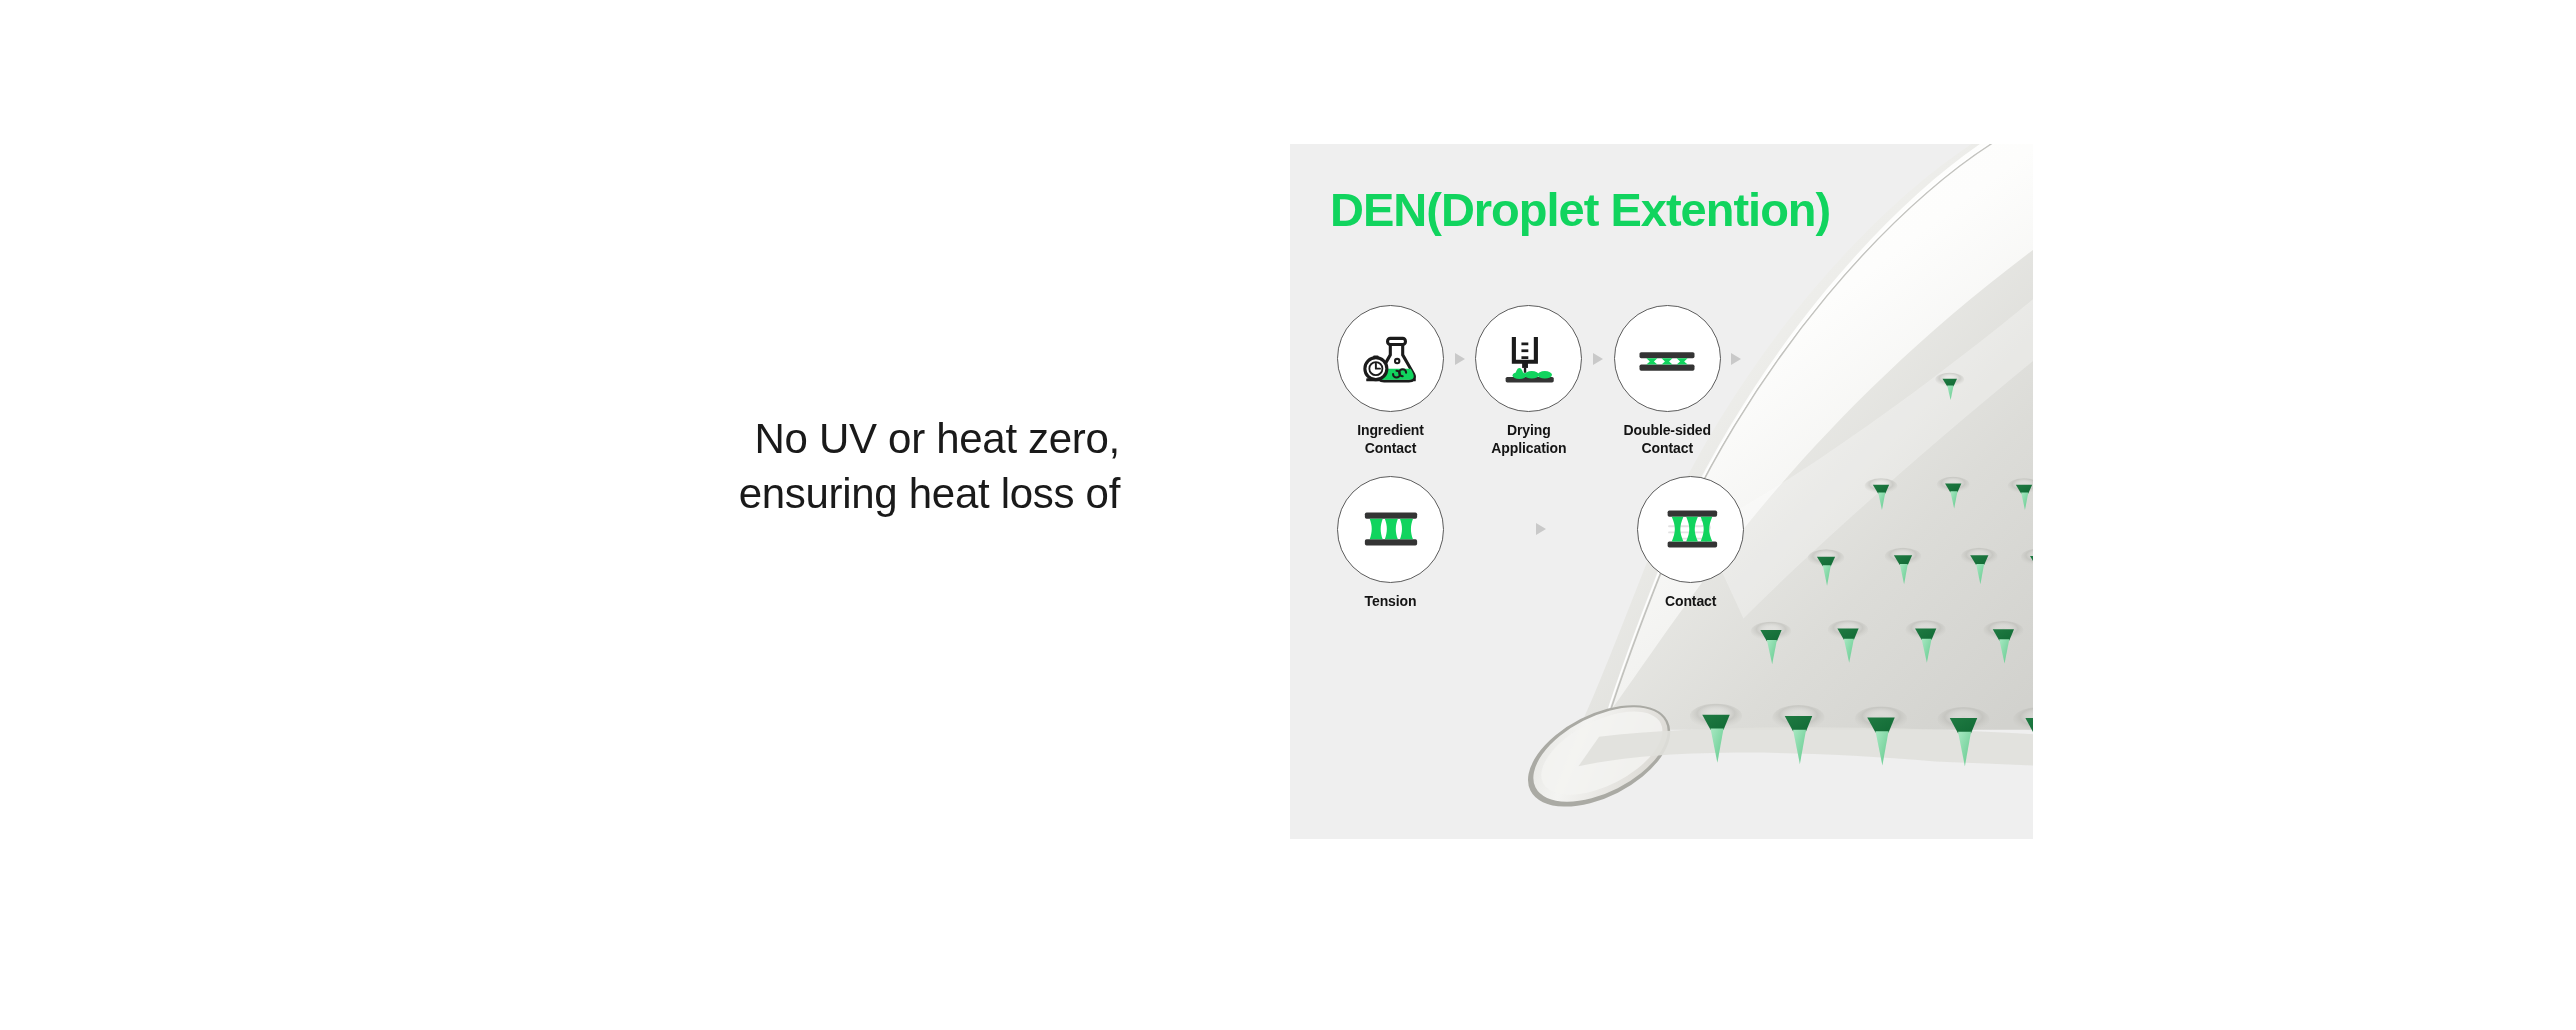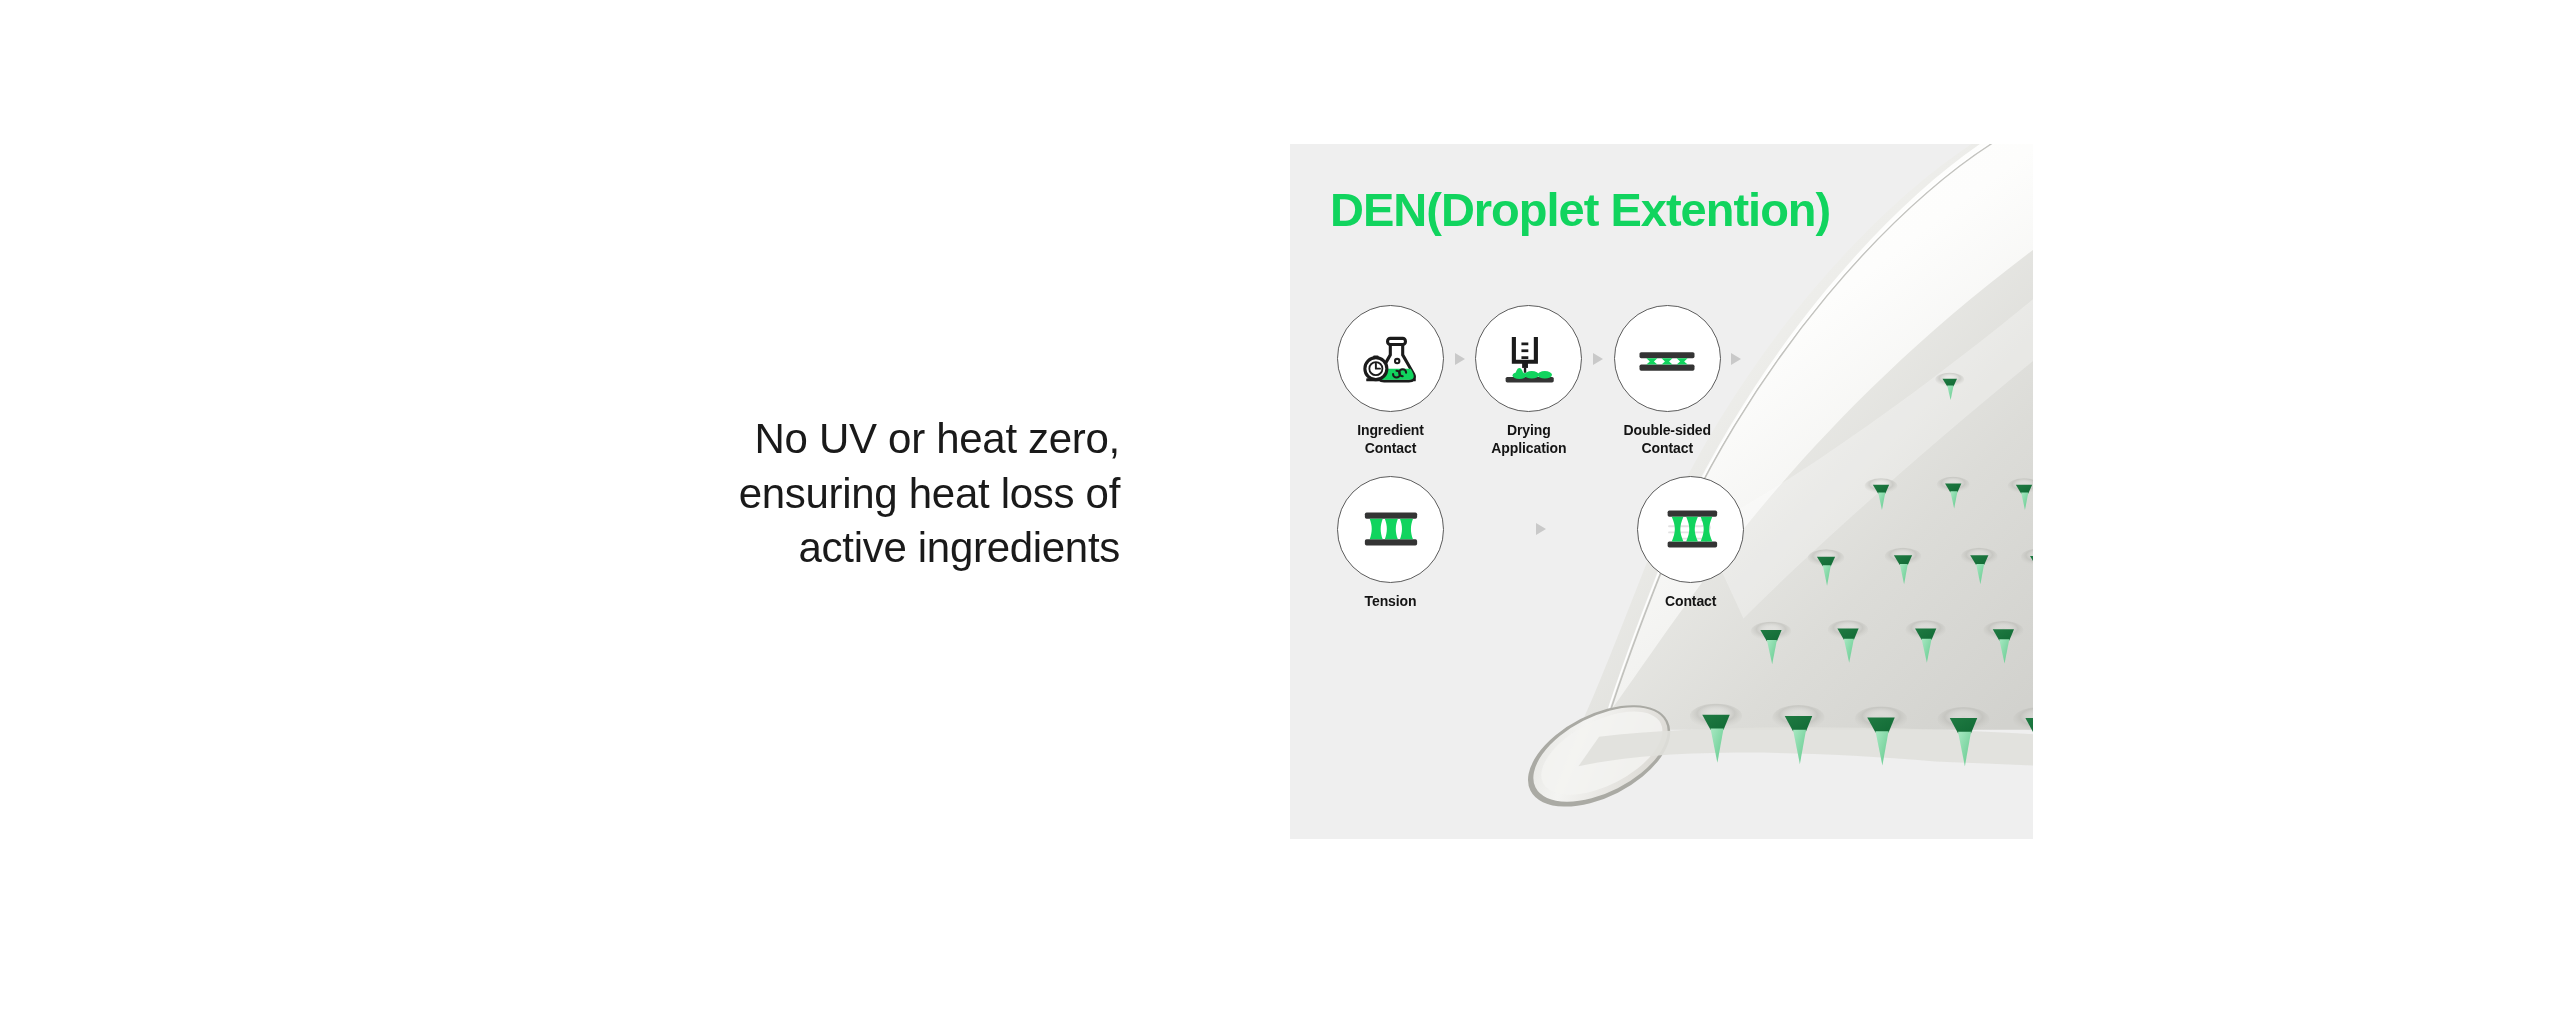--- a/index.html
+++ b/index.html
@@ -119,21 +119,20 @@
     border-top: 6.9px solid transparent;
     border-bottom: 6.9px solid transparent;
   }
 </style>
 </head>
 <body>
 
 <div id="left-copy">
   <span class="line">No UV or heat zero,</span>
   <span class="line">ensuring heat loss of</span>
-  <span class="line">active ingredients</span>
 </div>
 
 <div id="den-panel">
 
   <div id="panel-title">DEN(Droplet Extention)</div>
 
   <svg id="product-photo" viewBox="0 0 800 1012" preserveAspectRatio="xMinYMin slice">
     <defs>
       <linearGradient id="sheetTop" x1="0" y1="0" x2="0.55" y2="1">
         <stop offset="0" stop-color="#ffffff"></stop>

